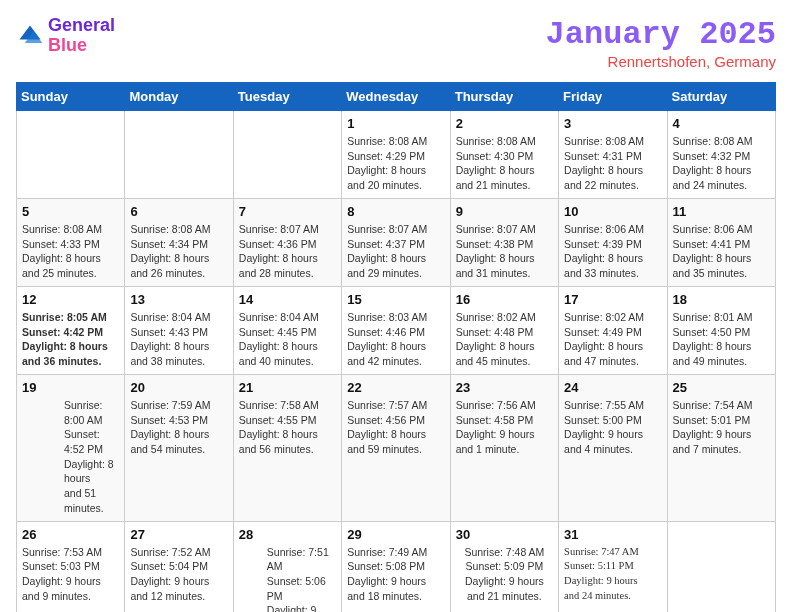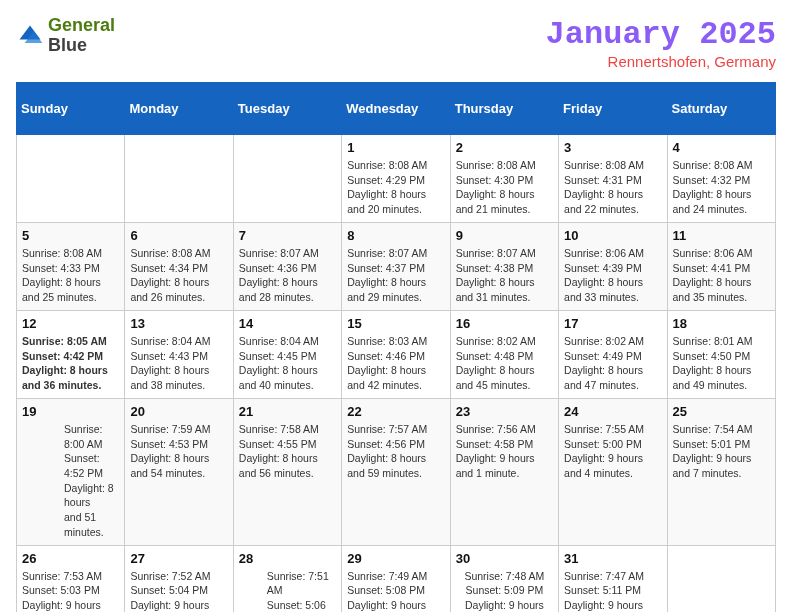--- a/index.html
+++ b/index.html
@@ -19,22 +19,22 @@
     .logo {
       display: flex;
       align-items: center;
       gap: 4px;
     }
     .logo-text {
       font-size: 18px;
       font-weight: bold;
       line-height: 1.1;
     }
-    .logo-general { color: #4d7c0f; }
-    .logo-blue { color: #404040; }
+    .logo-general { color: #6d28d9; }
+    .logo-blue { color: #ec4899; }
     .logo-icon {
       width: 28px;
       height: 28px;
     }
     .title-block {
       text-align: right;
     }
     .month-title {
       font-size: 32px;
       font-weight: bold;
@@ -48,21 +48,21 @@
     .calendar {
       width: 100%;
       border-collapse: collapse;
       border: 1px solid #ccc;
     }
     .calendar th {
       background: #1565c0;
       color: #fff;
       font-size: 13px;
       font-weight: bold;
-      padding: 18px 4px;
+      padding: 6px 4px;
       text-align: left;
       border: 1px solid #1565c0;
     }
     .calendar td {
       vertical-align: top;
       padding: 5px 5px;
       border: 1px solid #ccc;
       font-size: 11px;
       color: #333;
       width: calc(100% / 7);
@@ -337,21 +337,21 @@
         </td>
         <td>
           <div class="day-number">30</div>
           <div class="day-info" style="white-space: pre-line; text-align: center;">Sunrise: 7:48 AM
 Sunset: 5:09 PM
 Daylight: 9 hours
 and 21 minutes.</div>
         </td>
         <td>
           <div class="day-number">31</div>
-          <div class="day-info" style="white-space: pre-line;">Sunrise: 7:47 AM
+          <div class="day-info" style="white-space: pre-line; font-family: Liberation Serif, serif;">Sunrise: 7:47 AM
 Sunset: 5:11 PM
 Daylight: 9 hours
 and 24 minutes.</div>
         </td>
         <td class="empty-cell"></td>
       </tr>
     </tbody>
 </table>
 
 </body></html>

